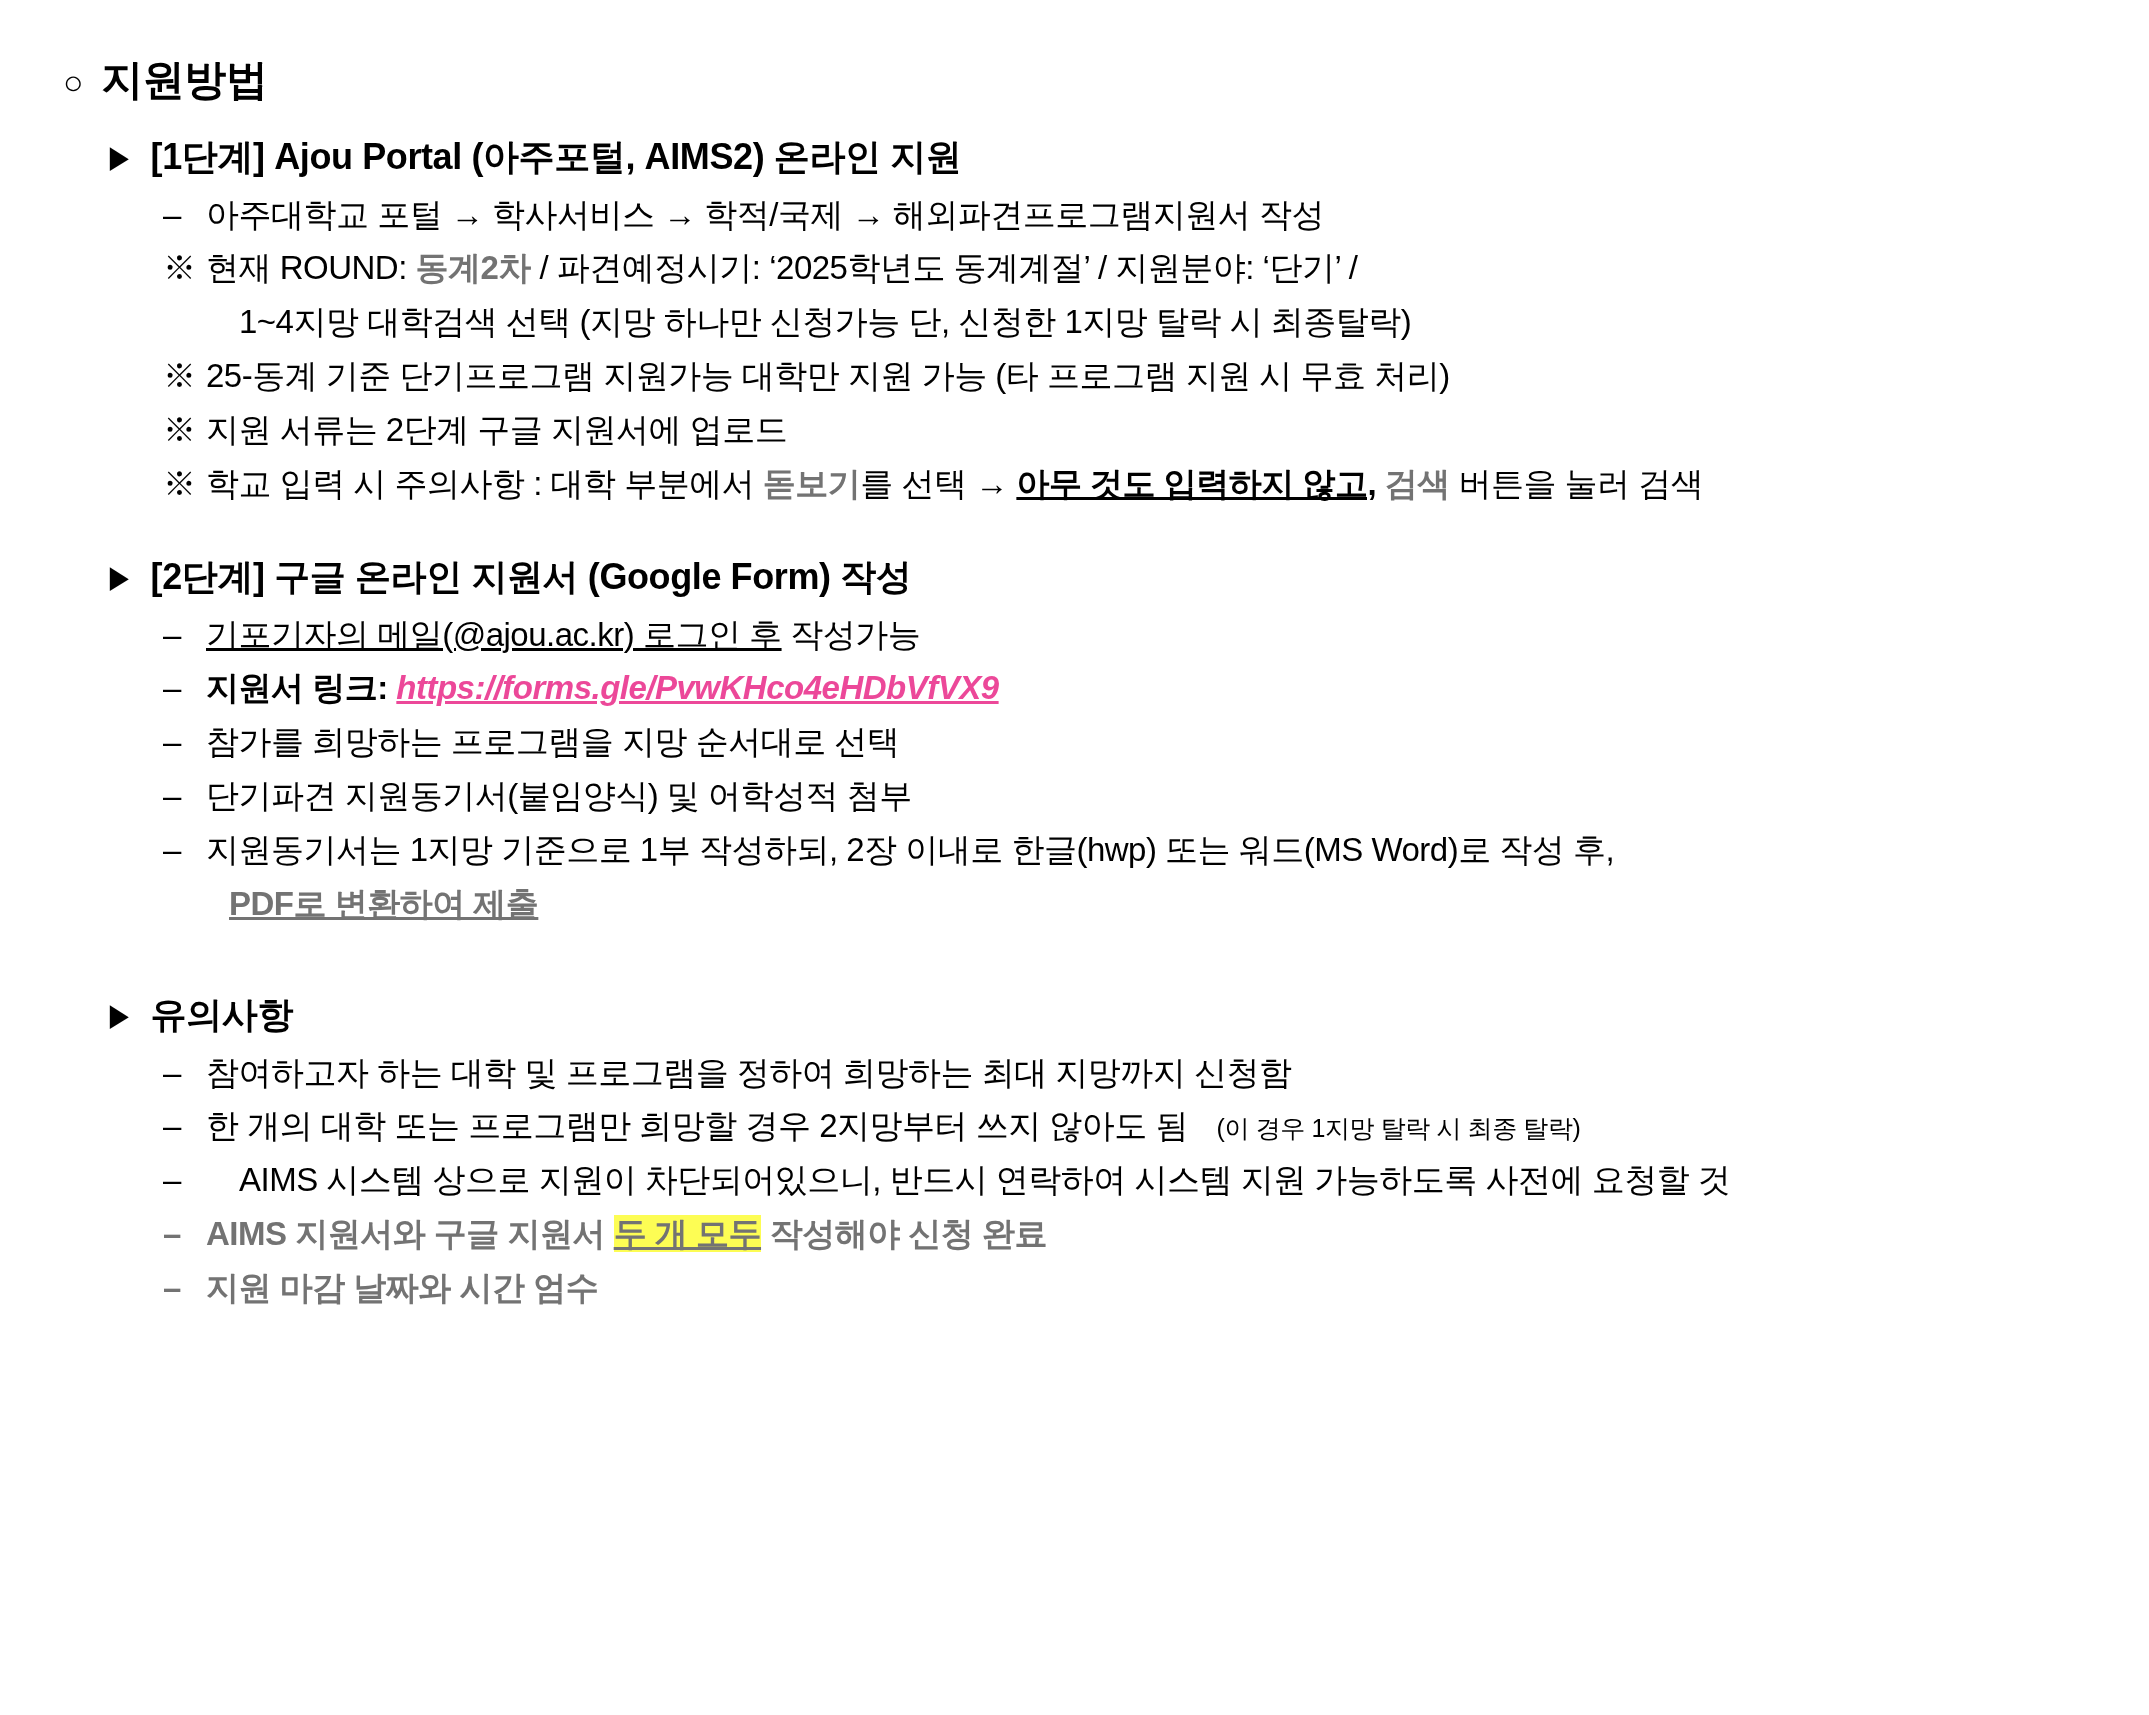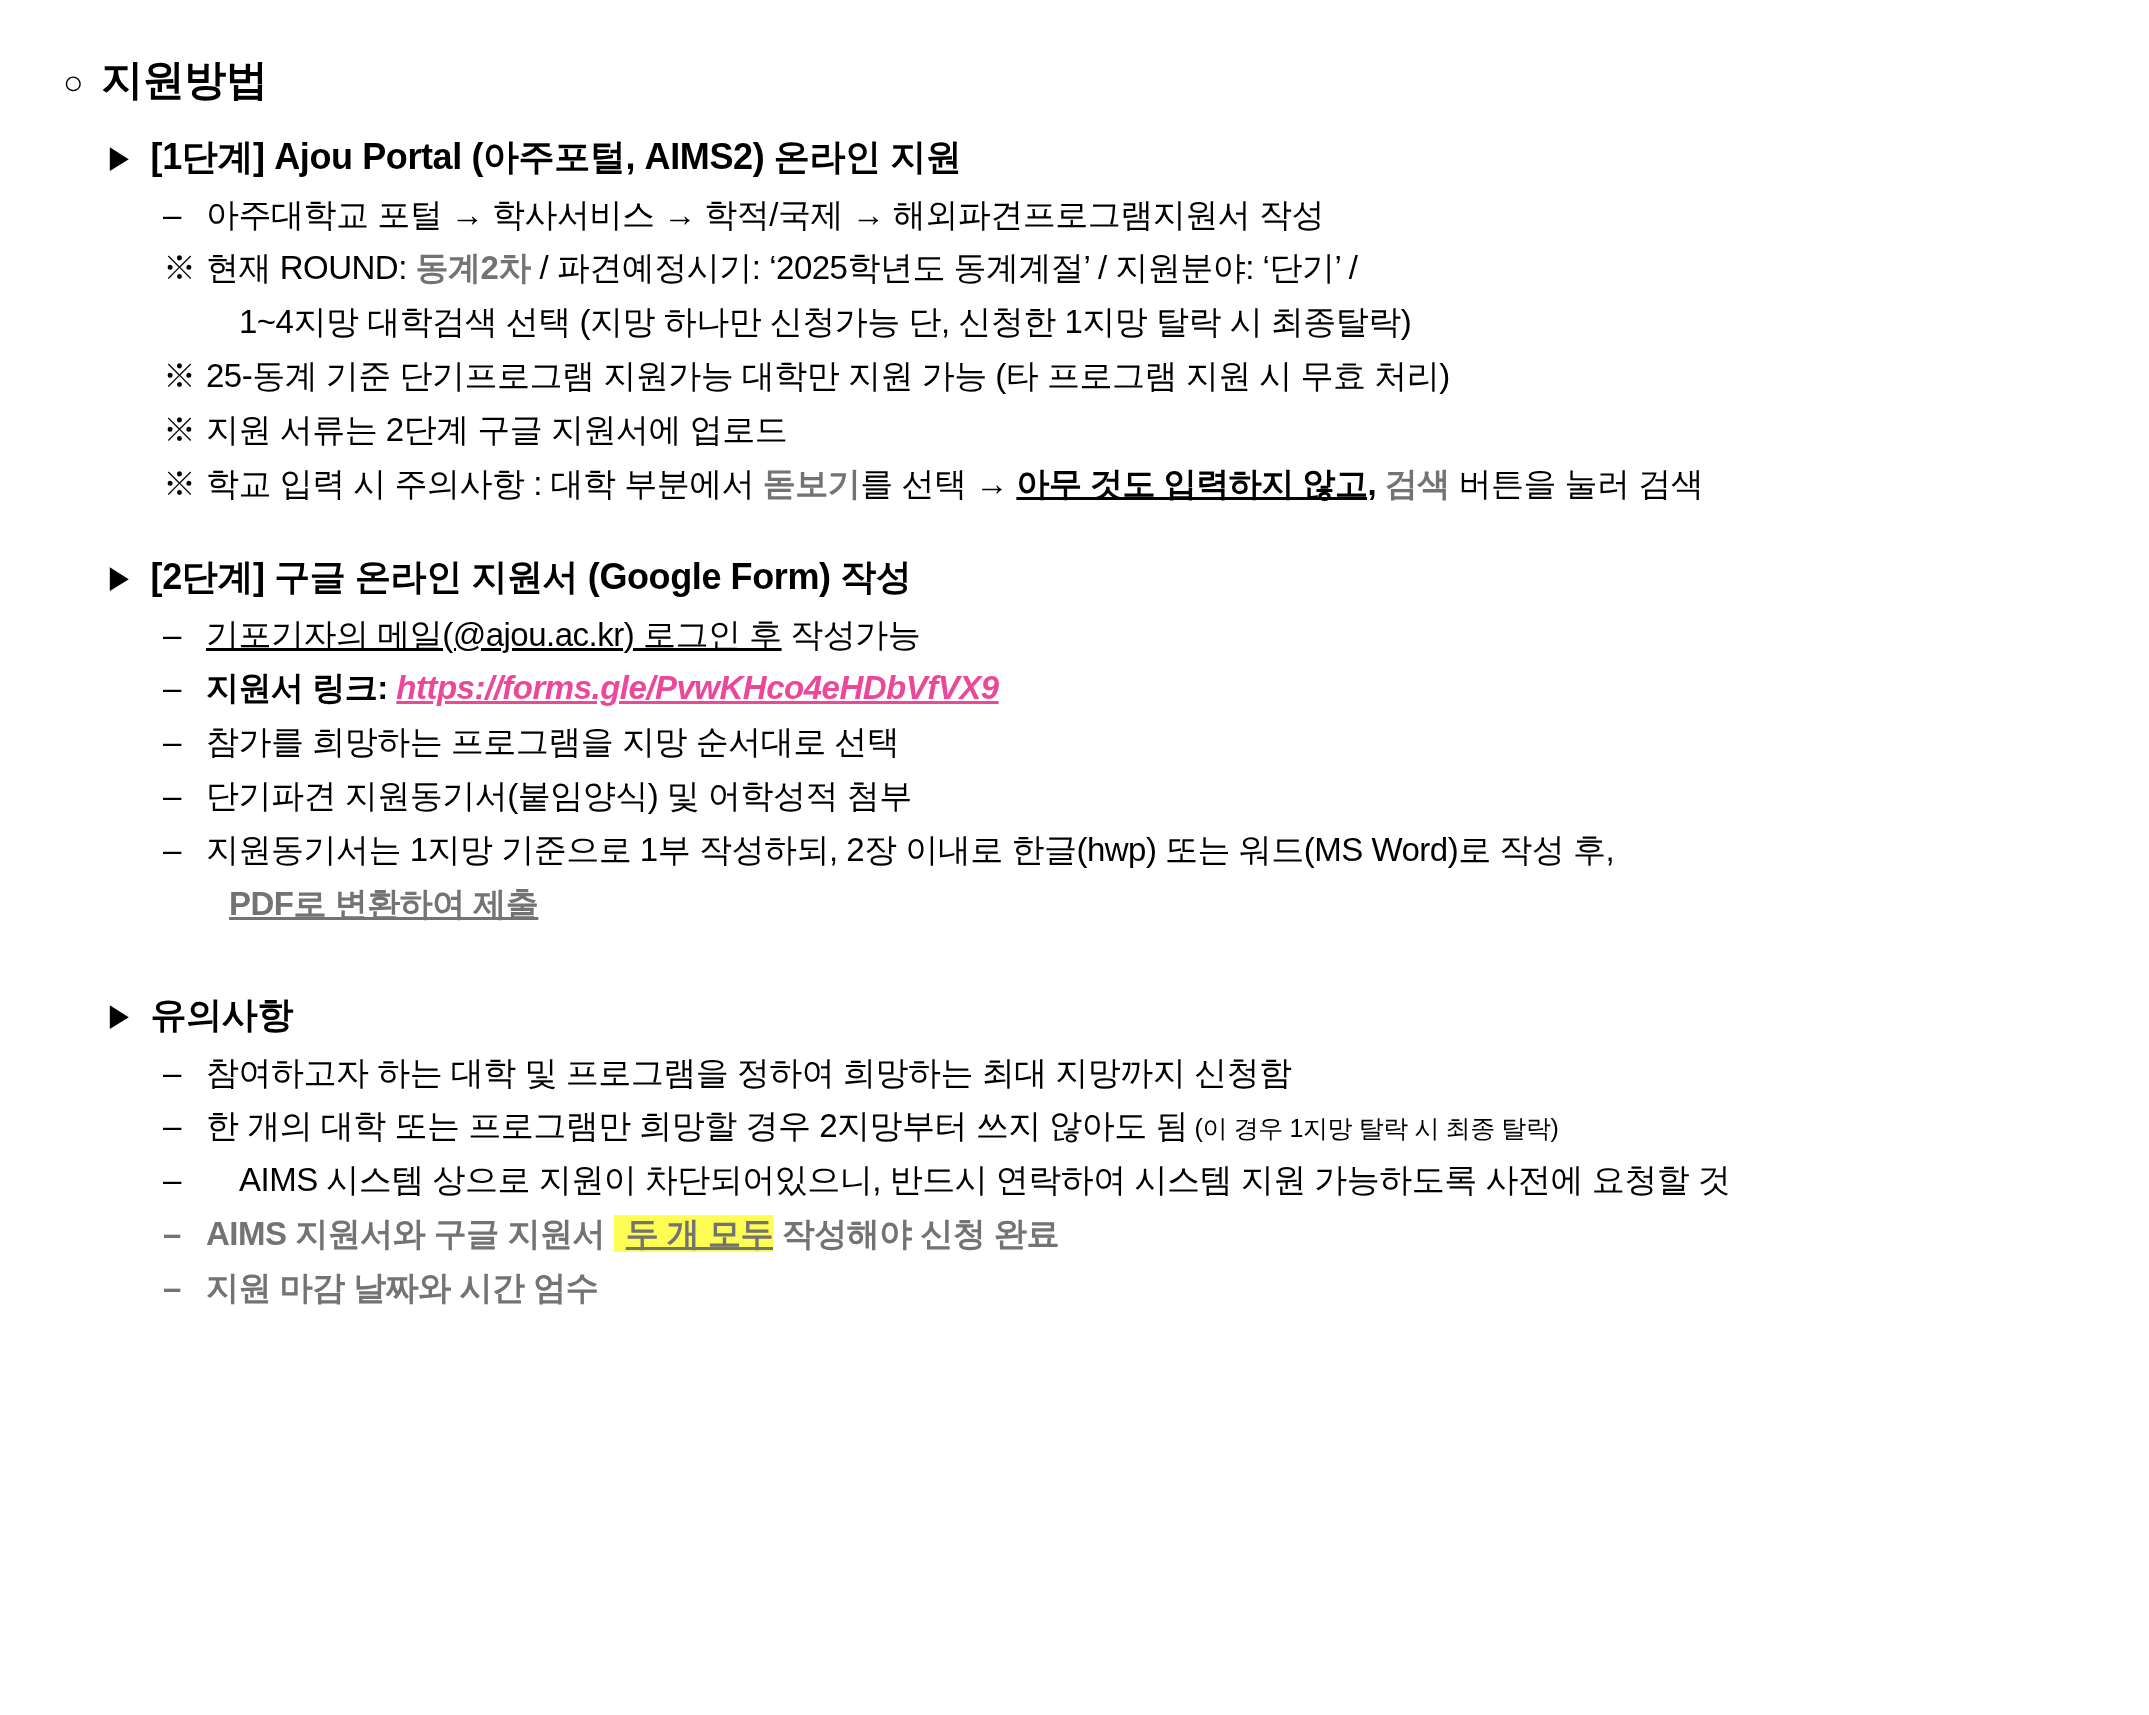--- a/index.html
+++ b/index.html
@@ -68,22 +68,22 @@
   }
   .li.nb {           
     padding-left: 166px;
   }
   .li.nb2 {
     padding-left: 176px;
   }
   .bluebold  { color: #737373; font-weight: bold; }
   .ul        { text-decoration: underline; }
   .bold      { font-weight: bold; }
-  .hl        { background: #fdfd54; padding-left: 12px; }
-  .small     { font-size: 25px; letter-spacing: -0.4px; }
+  .hl        { background: #fdfd54; }
+  .small     { font-size: 25px; letter-spacing: -0.4px; margin-left: 22px; }
   .link {
     color: #ec4899;
     font-weight: bold;
     text-decoration: underline;
     font-style: italic;
   }
   .gap-sm { height: 23px; }
   .gap-md { height: 41px; }
 </style>
 </head>

